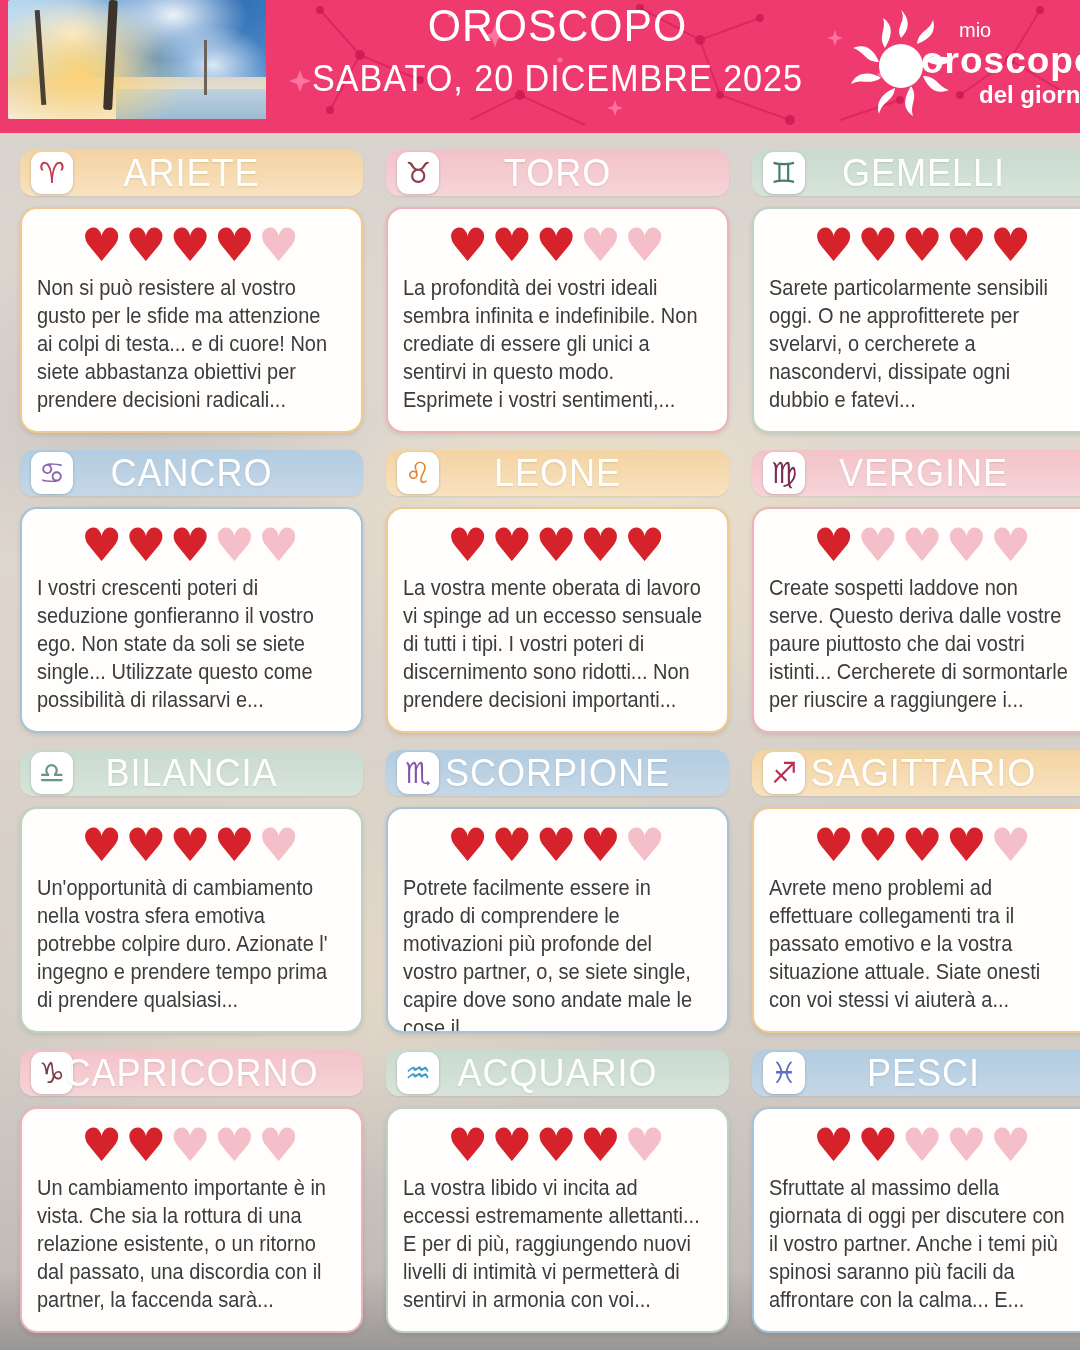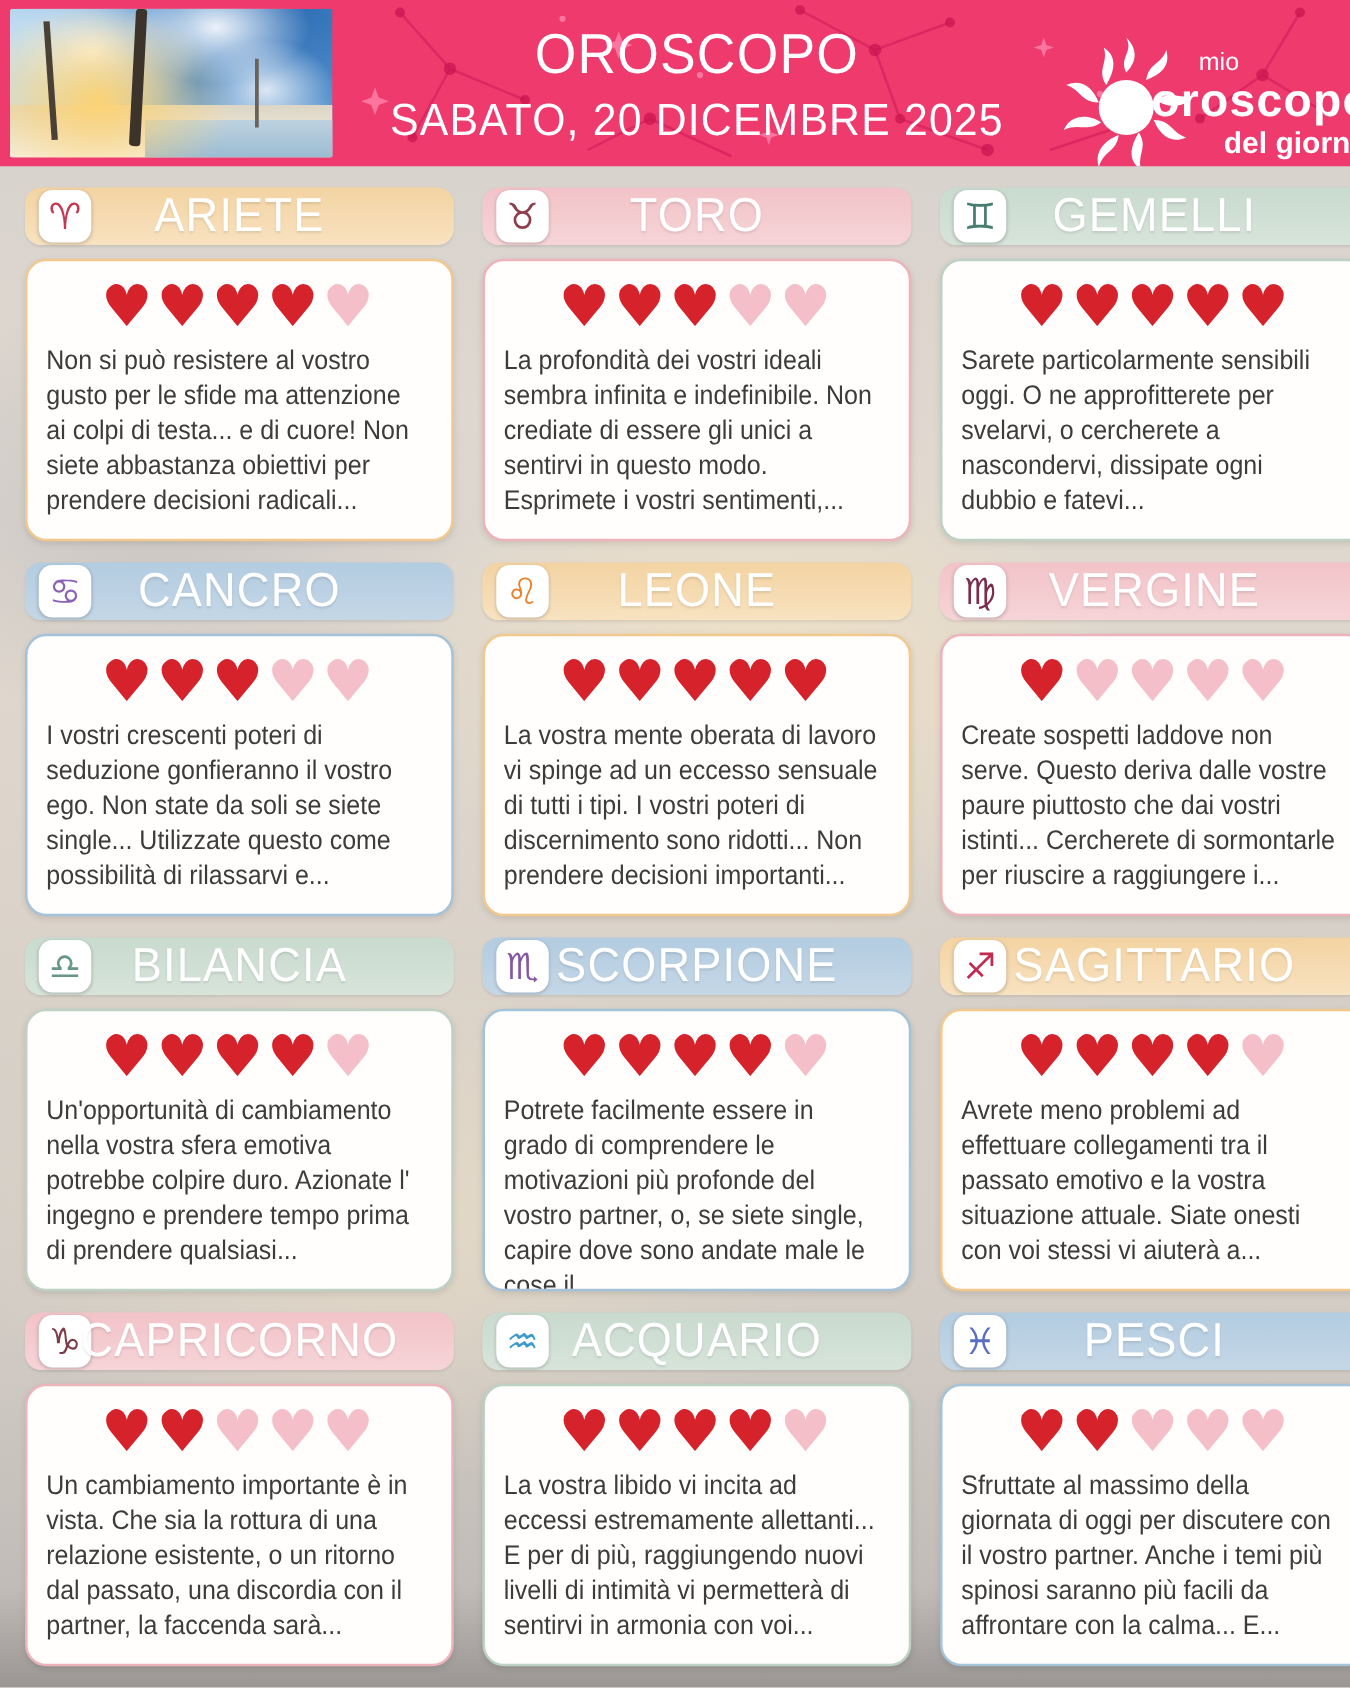--- a/index.html
+++ b/index.html
@@ -13,21 +13,21 @@
     content:"";position:absolute;inset:0;pointer-events:none;
     background:
       radial-gradient(420px 260px at 56% 40%, rgba(244,228,196,.75), rgba(244,228,196,0) 70%),
       radial-gradient(500px 300px at 30% 72%, rgba(238,224,200,.6), rgba(238,224,200,0) 70%),
       radial-gradient(400px 240px at 12% 30%, rgba(174,174,180,.45), rgba(174,174,180,0) 70%),
       radial-gradient(460px 260px at 88% 60%, rgba(200,198,198,.4), rgba(200,198,198,0) 70%);
   }
   
   .banner{position:relative;height:133px;background:#ee3a6d;overflow:hidden;z-index:2;}
   .banner svg.constellation{position:absolute;inset:0;}
-  .banner-inner{position:absolute;inset:0;display:flex;align-items:center;}
+  .banner-inner{position:absolute;inset:0;display:flex;}
   .photo{position:relative;width:258px;height:119px;margin-left:8px;flex:0 0 auto;overflow:hidden;border-radius:2px;}
   .photo .sky{position:absolute;inset:0;background:radial-gradient(260px 160px at 85% 0%,#2e6db4 0%,#4f8cc9 45%,#a9cfec 80%,#cfe4f4 100%);}
   .photo .ground{position:absolute;left:0;right:0;bottom:0;height:42px;background:linear-gradient(180deg,#ddd6c6,#f6f1e6);}
   .photo .water{position:absolute;right:0;bottom:0;width:150px;height:30px;background:linear-gradient(180deg,#b6d0e2,#8cb2cf);opacity:.85;}
   .photo .glow{position:absolute;left:-40px;bottom:-30px;width:220px;height:150px;background:radial-gradient(closest-side,rgba(255,210,110,.95),rgba(255,210,110,0));}
   .photo .frost1{position:absolute;left:-20px;top:-25px;width:170px;height:120px;background:radial-gradient(closest-side,rgba(255,255,255,.95),rgba(255,255,255,0));}
   .photo .frost2{position:absolute;left:90px;top:-30px;width:150px;height:90px;background:radial-gradient(closest-side,rgba(255,255,255,.9),rgba(255,255,255,0));}
   .photo .frost3{position:absolute;left:150px;top:25px;width:110px;height:80px;background:radial-gradient(closest-side,rgba(245,248,252,.85),rgba(245,248,252,0));}
   .photo .trunk1{position:absolute;left:98px;top:0;width:9px;height:110px;background:#3c342b;transform:rotate(3deg);border-radius:3px;}
   .photo .trunk2{position:absolute;left:30px;top:10px;width:5px;height:95px;background:#4a4036;transform:rotate(-4deg);}

